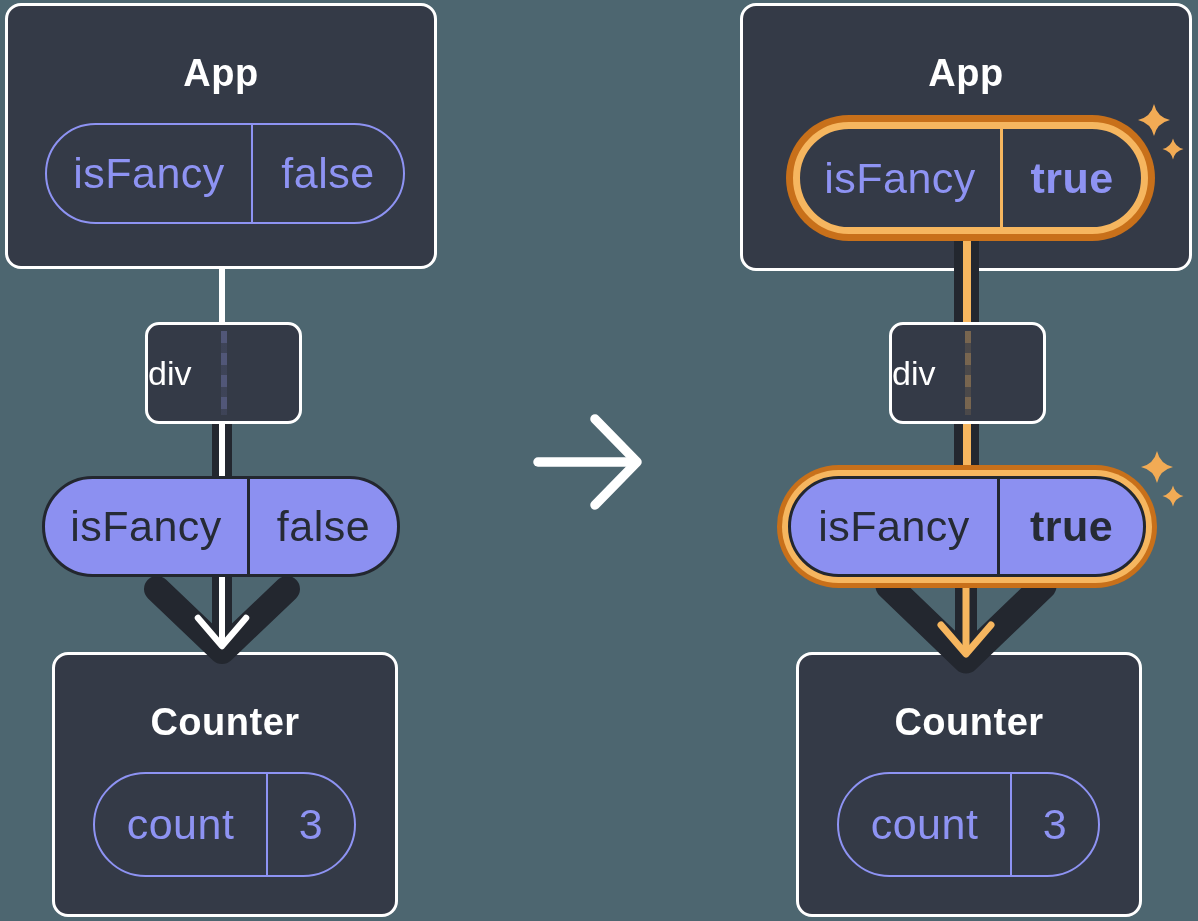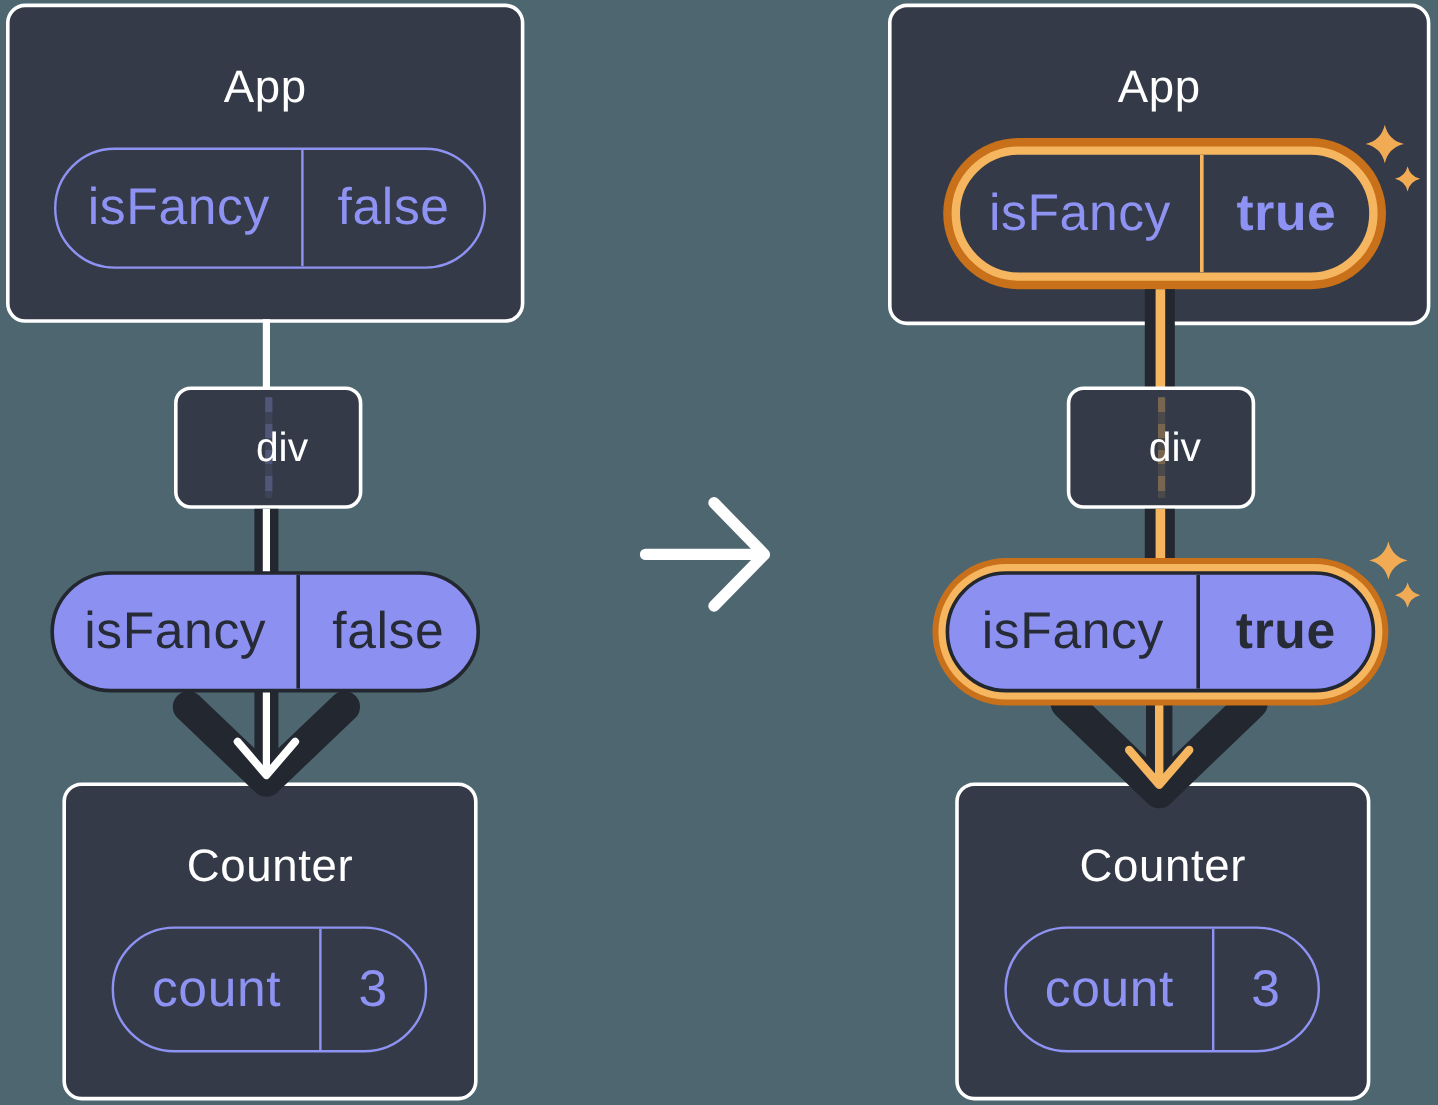--- a/index.html
+++ b/index.html
@@ -7,25 +7,25 @@
     --purple:#8e93f3; --pill:#8c90f1; --darktext:#262b35;
     --odark:#c8701a; --olight:#f6b65f; --sparkle:#f2ab55;
   }
   html,body{margin:0;padding:0;}
   body{font-family:"Liberation Sans", sans-serif; background:var(--bg);}
   .stage{position:relative;width:1198px;height:921px;background:var(--bg);overflow:hidden;}
 
   .box{position:absolute;background:var(--panel);border:3.5px solid var(--white);
        border-radius:16px;box-sizing:border-box;}
   .box-title{position:absolute;left:0;right:0;top:46px;text-align:center;
-       color:var(--white);font-size:38px;font-weight:400;letter-spacing:.5px;}
+       color:var(--white);font-size:38px;font-weight:700;letter-spacing:.5px;}
 
   .tagbox{position:absolute;background:var(--panel);border:3px solid var(--white);
        border-radius:14px;box-sizing:border-box;display:flex;align-items:center;
-       justify-content:center;color:var(--white);font-size:34px;font-weight:500;padding-left:23px;}
+       justify-content:flex-start;color:var(--white);font-size:34px;font-weight:500;}
   .ghost{position:absolute;left:50%;top:6px;bottom:6px;width:6px;transform:translateX(-50%);}
   .ghost.violet{background:repeating-linear-gradient(to bottom,rgba(148,153,233,.30) 0 12px,rgba(148,153,233,.10) 12px 22px);}
   .ghost.amber{background:repeating-linear-gradient(to bottom,rgba(246,182,95,.35) 0 12px,rgba(246,182,95,.12) 12px 22px);}
   .tag-label{position:relative;}
 
   .pill{position:absolute;display:flex;border-radius:70px;box-sizing:border-box;overflow:hidden;}
   .pill .seg{display:flex;align-items:center;justify-content:center;font-size:43px;letter-spacing:.5px;box-sizing:border-box;}
   .outline-pill{border:2.5px solid var(--purple);color:var(--purple);}
   .outline-pill .seg + .seg{border-left:2.5px solid var(--purple);}
   .solid-pill{background:var(--pill);border:3px solid var(--ink);color:var(--darktext);}

